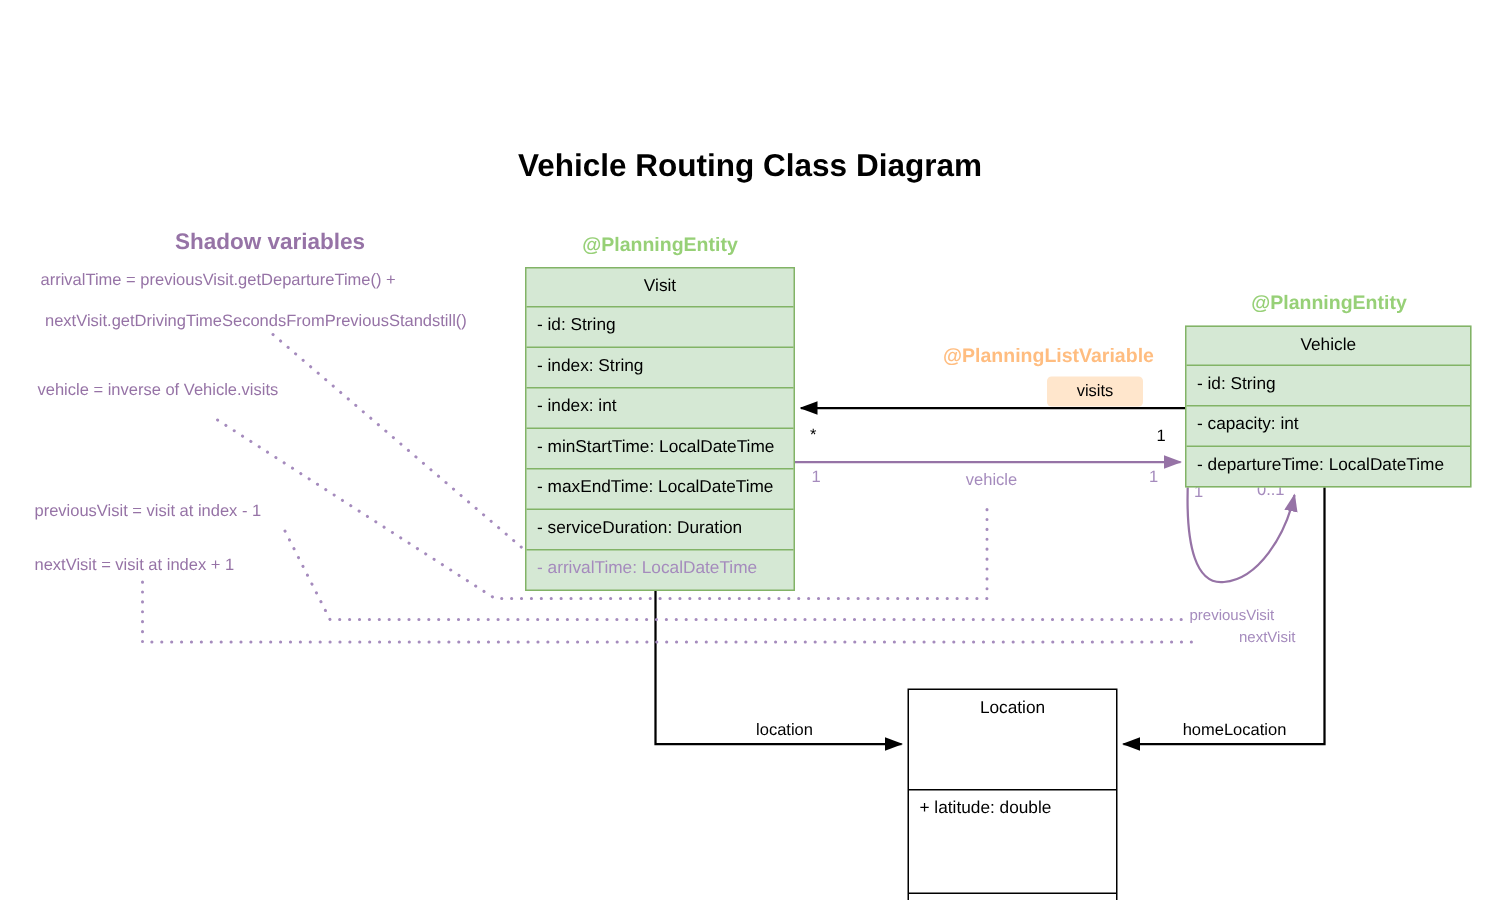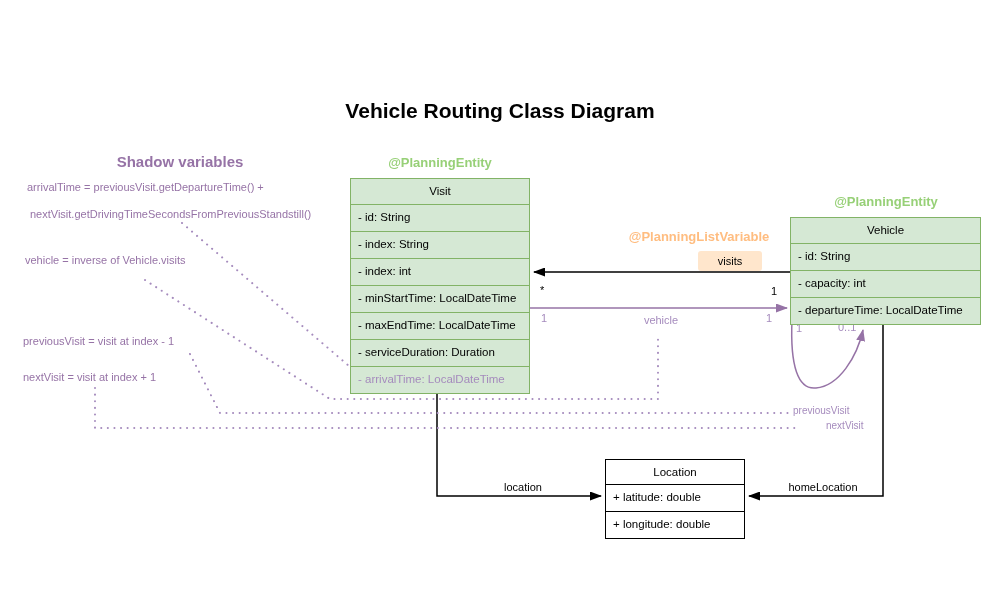--- a/index.html
+++ b/index.html
@@ -36,21 +36,21 @@
   .visit-box{left:350px;top:178px;width:180px;}
   .visit-box .hdr{height:25px;line-height:25px;}
   .visit-box .row{height:26px;line-height:25px;}
   
   .vehicle-box{left:790px;top:217px;width:191px;}
   .vehicle-box .hdr{height:25px;line-height:25px;}
   .vehicle-box .row{height:26px;line-height:25px;}
   
   .location-box{left:605px;top:459px;width:140px;}
   .location-box .hdr{height:24px;line-height:24px;}
-  .location-box .row{height:26px;line-height:25px;}
+  .location-box .row{height:26px;line-height:25px;margin-top:42px;}
   
   .stroke-black{stroke:#000;stroke-width:1.5;fill:none;}
   .stroke-purple{stroke:var(--c-purple);stroke-width:1.5;fill:none;}
   .dotted{stroke:var(--c-purple-light);stroke-width:2;fill:none;
           stroke-dasharray:0.1 6.5;stroke-linecap:round;}
   .mk-black{fill:#000;}
   .mk-purple{fill:var(--c-purple);}
 </style>
 </head>
 <body>

